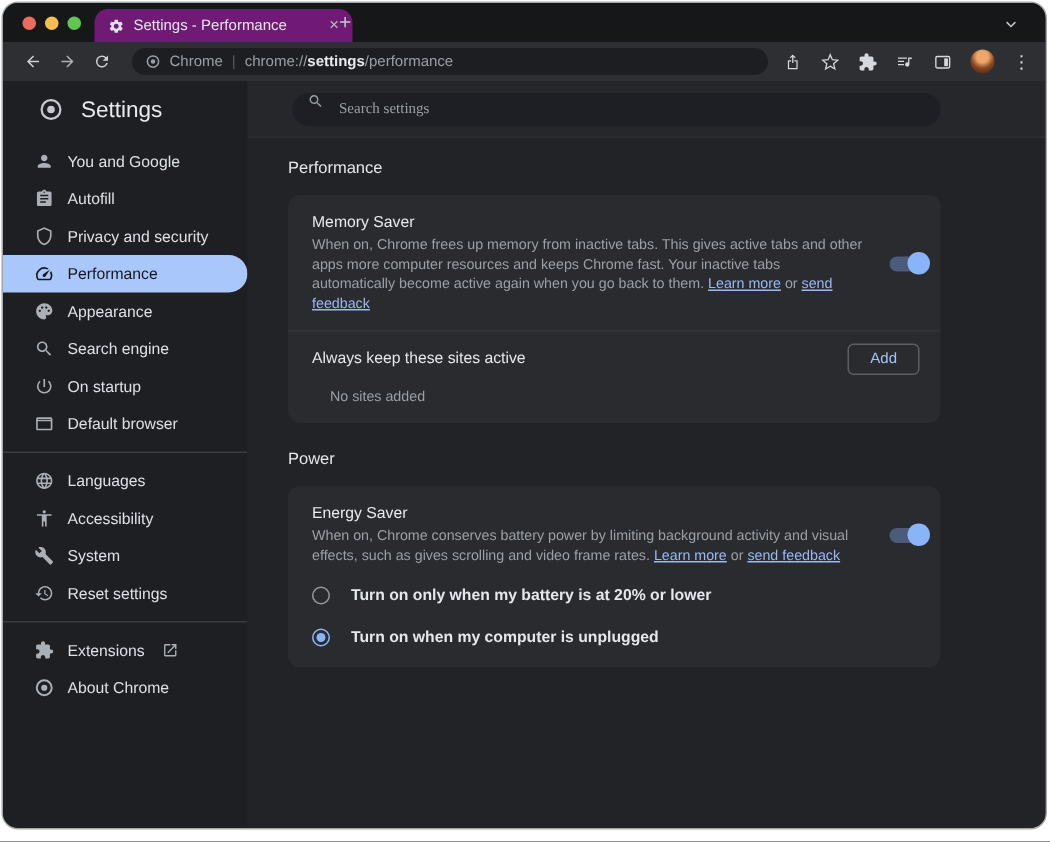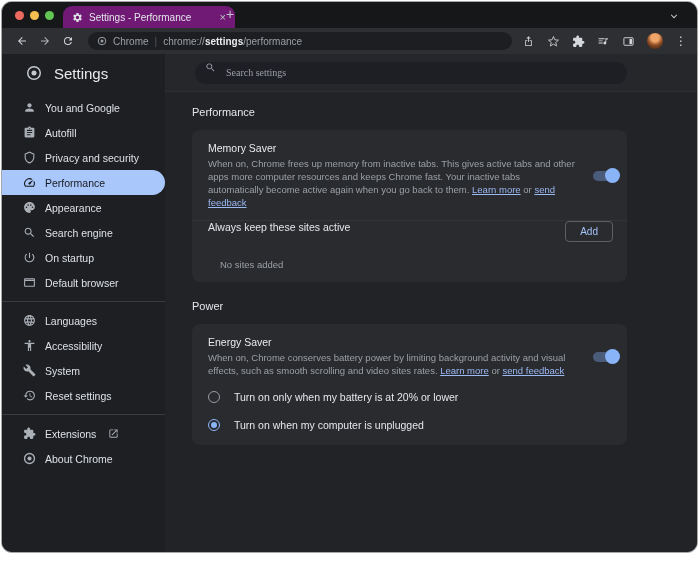--- a/index.html
+++ b/index.html
@@ -66,33 +66,33 @@
   .section-power{margin-top:18px;}
   .card{width:435px;background:#2a2b2f;border-radius:8px;box-sizing:border-box;}
   .card-row-main{display:flex;padding:12px 8px 6px 16px;}
   .crm-text{flex:1;min-width:0;margin-right:10px;}
   .card-title{color:#e8eaed;font-size:10.5px;margin:0 0 3px;font-weight:400;}
   .card-desc{color:#9aa0a6;font-size:9.5px;line-height:13px;margin:0;}
   .card-desc a{color:#9bb9f3;text-decoration:underline;cursor:pointer;}
   .toggle-wrap{width:32px;flex:none;display:flex;align-items:center;justify-content:flex-end;}
   .toggle{width:26px;height:10px;border-radius:5px;background:#4b5b7a;position:relative;cursor:pointer;}
   .toggle .thumb{position:absolute;right:-1px;top:-2.5px;width:15px;height:15px;border-radius:50%;background:#8ab4f8;}
-  .sites-row{display:flex;align-items:flex-start;height:36px;padding:0 14px 0 16px;
+  .sites-row{display:flex;align-items:center;height:36px;padding:0 14px 0 16px;
              border-top:1px solid rgba(255,255,255,.05);margin-top:5px;gap:28px;}
   .sites-label{flex:1;color:#e4e7eb;font-size:10.5px;}
   .add-btn{height:21px;padding:0 14px;border:1px solid #5c5f64;border-radius:4px;background:transparent;
            color:#a3c3f8;font-size:10px;font-weight:500;font-family:inherit;cursor:pointer;}
   .empty-row{padding:2px 16px 12px 28px;color:#9aa0a6;font-size:9.5px;}
   .radio-row{display:flex;align-items:center;gap:14px;padding:8px 16px;}
   .radio-row.last{padding-bottom:14px;}
   .radio{width:12px;height:12px;border-radius:50%;border:1.5px solid #95999f;box-sizing:border-box;
          position:relative;flex:none;cursor:pointer;}
   .radio.checked{border-color:#8ab4f8;}
   .radio.checked::after{content:"";position:absolute;inset:1.8px;border-radius:50%;background:#8ab4f8;}
-  .radio-label{color:#e4e7eb;font-size:10.5px;}
+  .radio-label{color:#e4e7eb;font-size:10.5px;font-weight:bold;}
 </style>
 </head>
 <body>
 
 <div class="window">
 
   <div class="tabstrip">
     <div class="lights">
       <span class="light" style="background:#ed6a5e"></span>
       <span class="light" style="background:#f5bf4f"></span>
@@ -301,21 +301,21 @@
             <div class="empty-row">No sites added</div>
           </div>
         </section>
 
         <section class="section-power">
           <h2 class="section-title">Power</h2>
           <div class="card">
             <div class="card-row-main">
               <div class="crm-text">
                 <p class="card-title">Energy Saver</p>
-                <p class="card-desc"><span>When on, Chrome conserves battery power by limiting background activity and visual effects, such as smooth scrolling and video sites rates.</span> <a>Learn more</a> <span>or</span> <a>send feedback</a></p>
+                <p class="card-desc"><span>When on, Chrome conserves battery power by limiting background activity and visual effects, such as gives scrolling and video frame rates.</span> <a>Learn more</a> <span>or</span> <a>send feedback</a></p>
               </div>
               <div class="toggle-wrap">
                 <span class="toggle">
                     <span class="thumb"></span>
                   </span>
               </div>
             </div>
             <div class="radio-row">
               <span class="radio"></span>
               <span class="radio-label">Turn on only when my battery is at 20% or lower</span>

